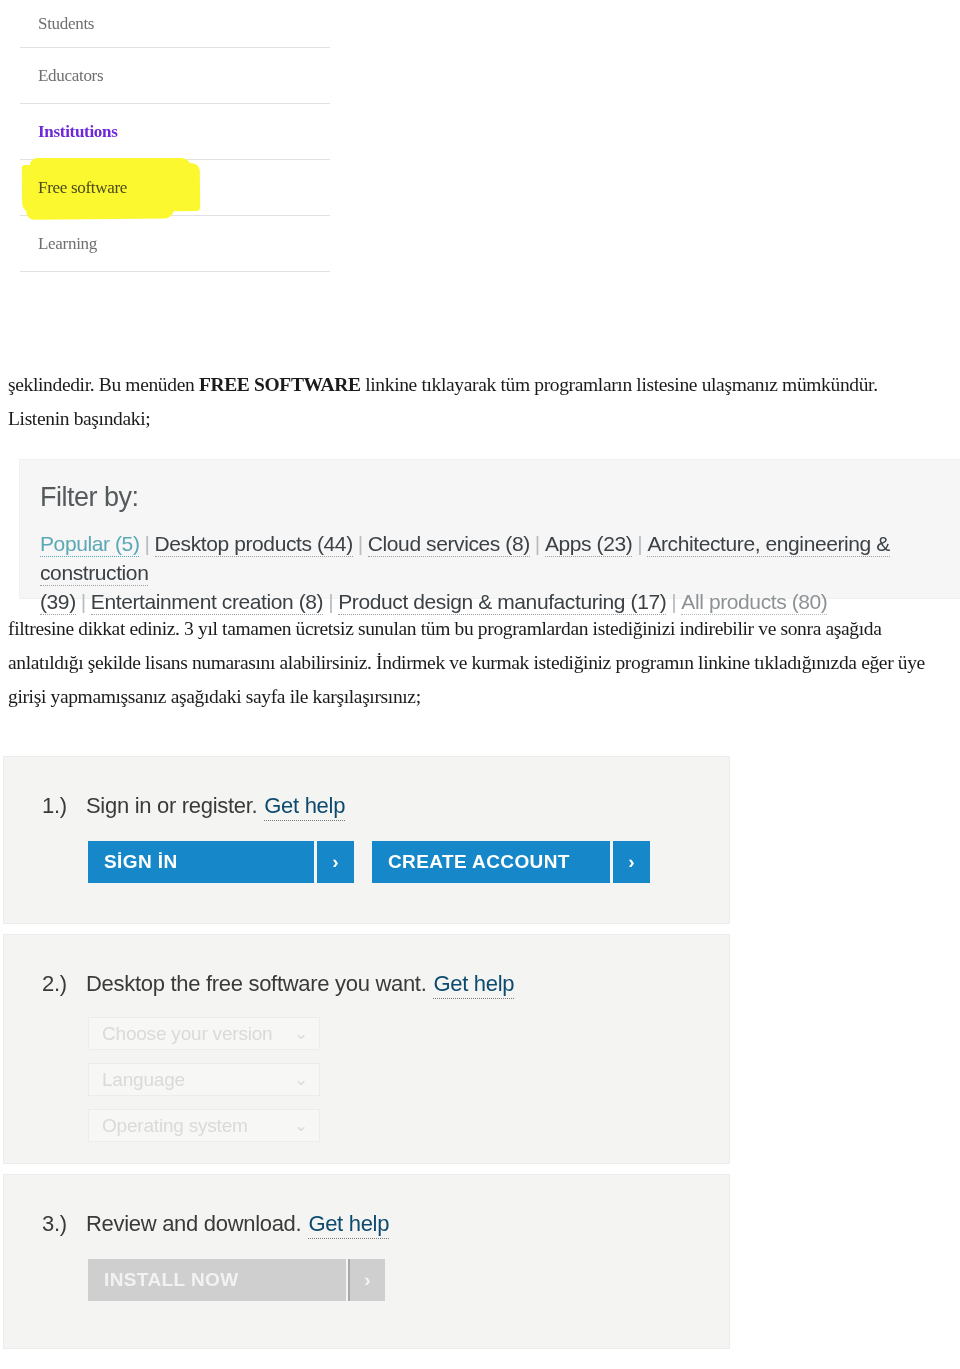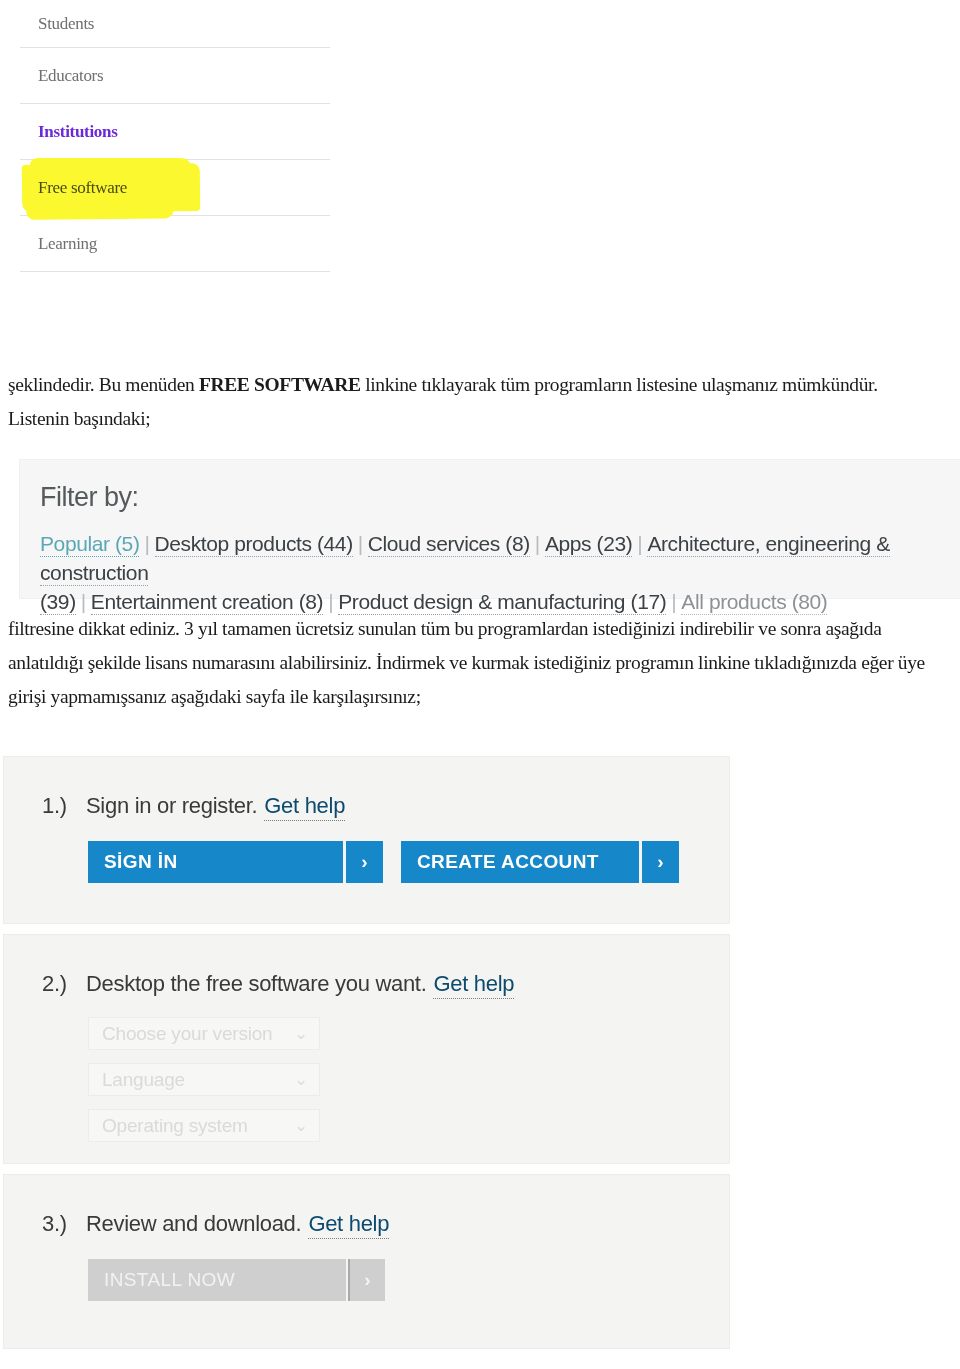--- a/index.html
+++ b/index.html
@@ -183,28 +183,28 @@
     background: #1688c9;
     color: #ffffff;
     width: 37px;
     display: flex;
     align-items: center;
     justify-content: center;
     margin-left: 3px;
     font-size: 19px;
     font-weight: 700;
   }
-  #btn-signin .btn-main { width: 255px; }
+  #btn-signin .btn-main { width: 226px; }
   #btn-create .btn-main { width: 238px; }
 
   .btn-disabled .btn-main {
     background: #cfcfcf;
     color: #f2f2f2;
     width: 258px;
-    font-weight: 400;
+    font-weight: 700;
   }
   .btn-disabled .btn-arrow {
     background: #cfcfcf;
     color: #f5f5f5;
     margin-left: 2px;
     border-left: 2px solid #a9a9a9;
   }
 
   .select-col { padding: 18px 0 0 84px; }
   .sel {

